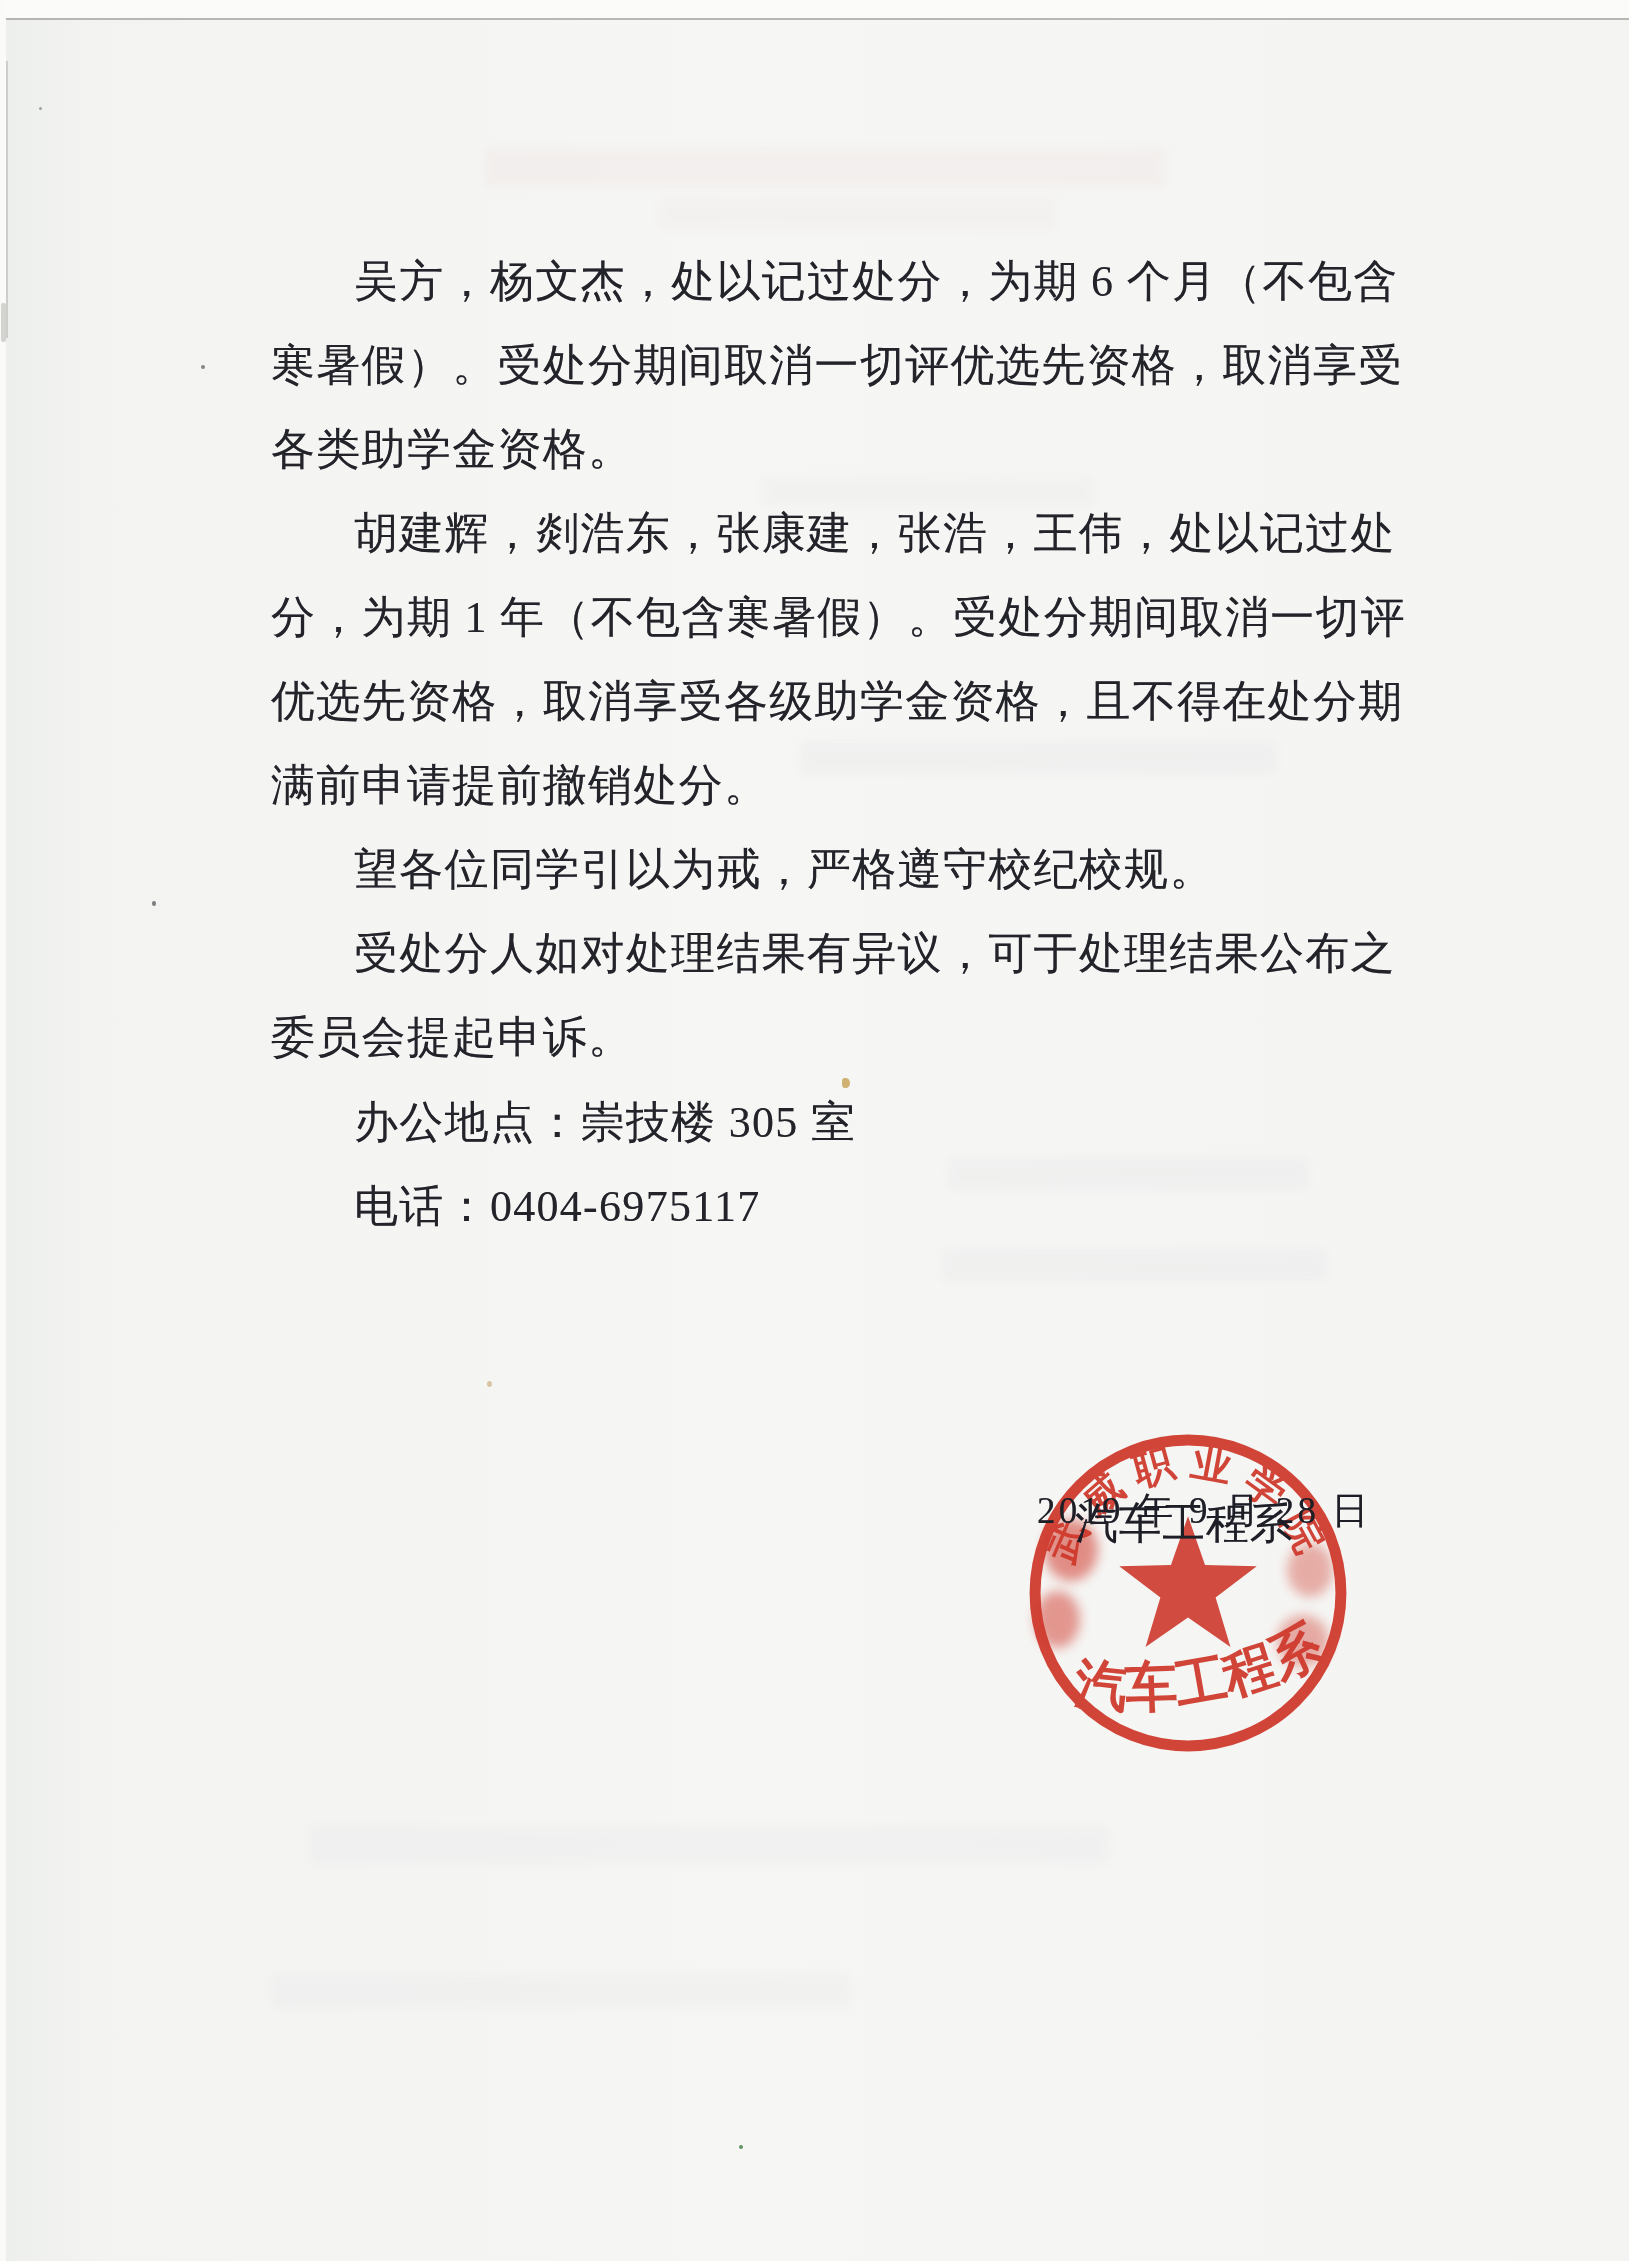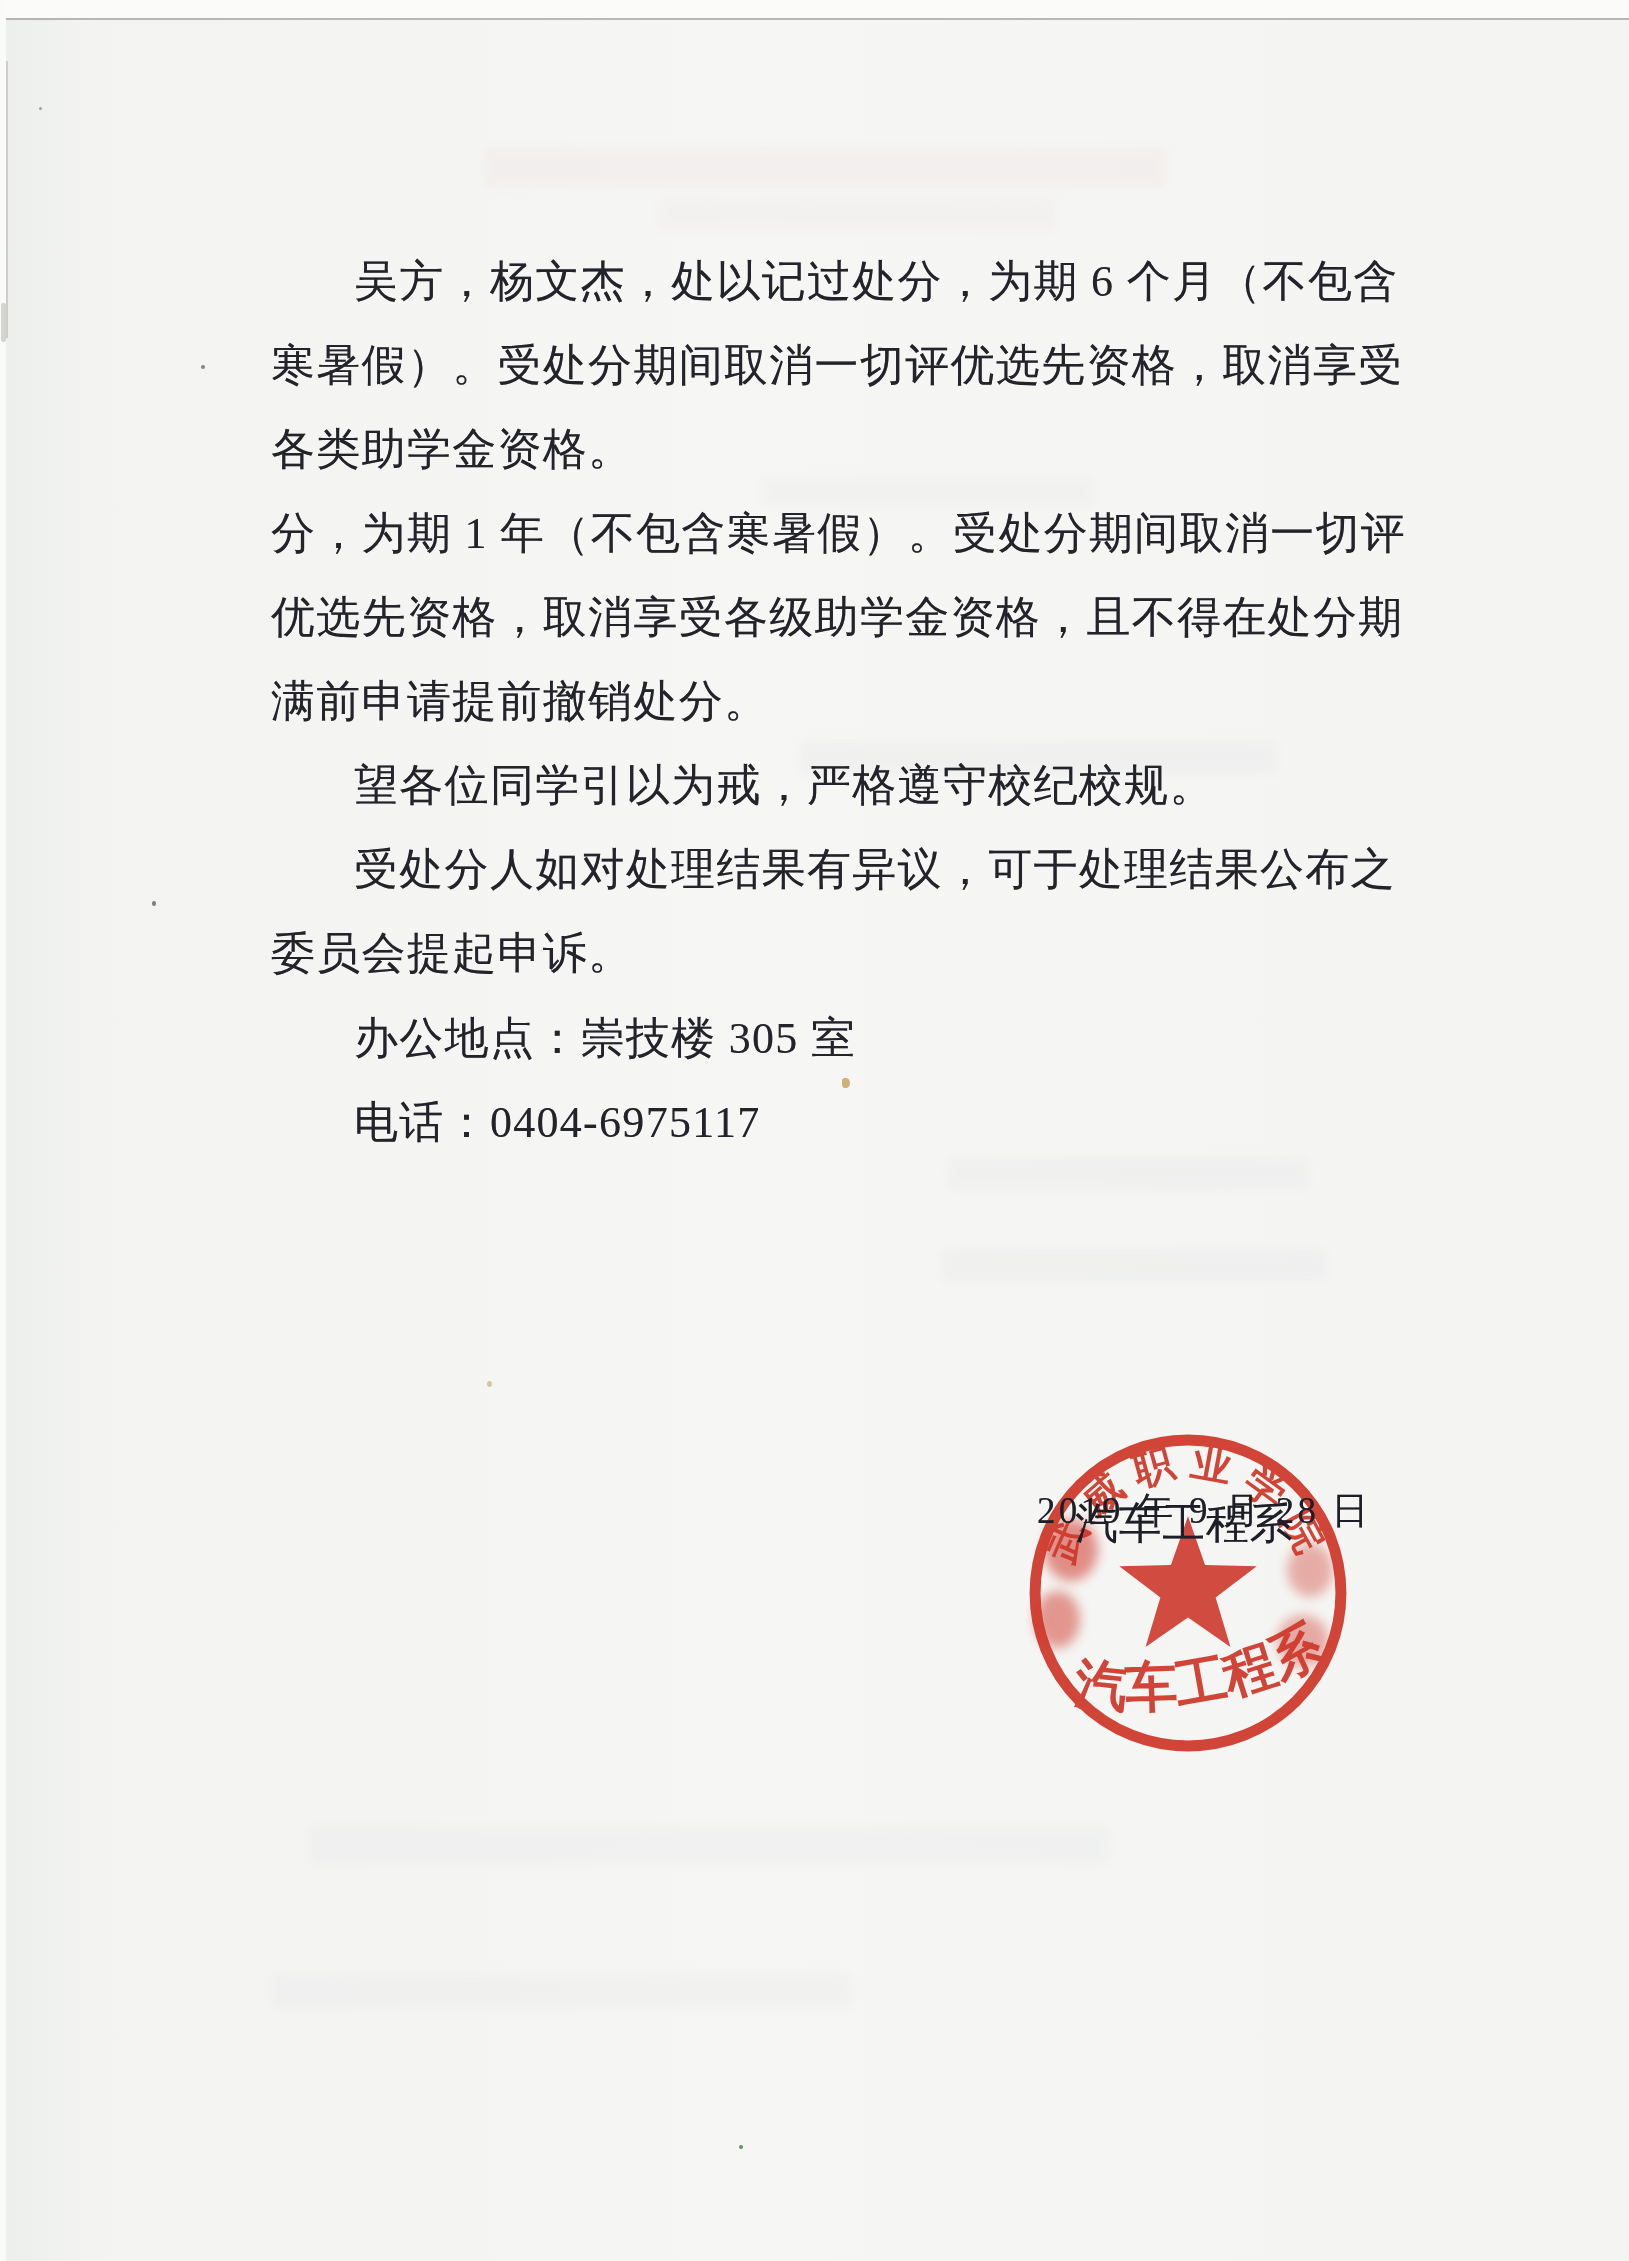--- a/index.html
+++ b/index.html
@@ -93,20 +93,21 @@
   <div class="speck s2"></div>
   <div class="speck s3"></div>
   <div class="speck s4"></div>
   <div class="speck s5"></div>
   <div class="speck s6"></div>
 
   <div class="text-column">
     <div class="line indent justify">吴方，杨文杰，处以记过处分，为期 6 个月（不包含</div>
     <div class="line justify">寒暑假）。受处分期间取消一切评优选先资格，取消享受</div>
     <div class="line">各类助学金资格。</div>
+    <div class="line indent justify">胡建辉，剡浩东，张康建，张浩，王伟，处以记过处</div>
     <div class="line justify">分，为期 1 年（不包含寒暑假）。受处分期间取消一切评</div>
     <div class="line justify">优选先资格，取消享受各级助学金资格，且不得在处分期</div>
     <div class="line">满前申请提前撤销处分。</div>
     <div class="line indent">望各位同学引以为戒，严格遵守校纪校规。</div>
     <div class="line indent justify">受处分人如对处理结果有异议，可于处理结果公布之</div>
     <div class="line">委员会提起申诉。</div>
     <div class="line indent gap">办公地点：崇技楼 305 室</div>
     <div class="line indent">电话：0404-6975117</div>
   </div>
 

